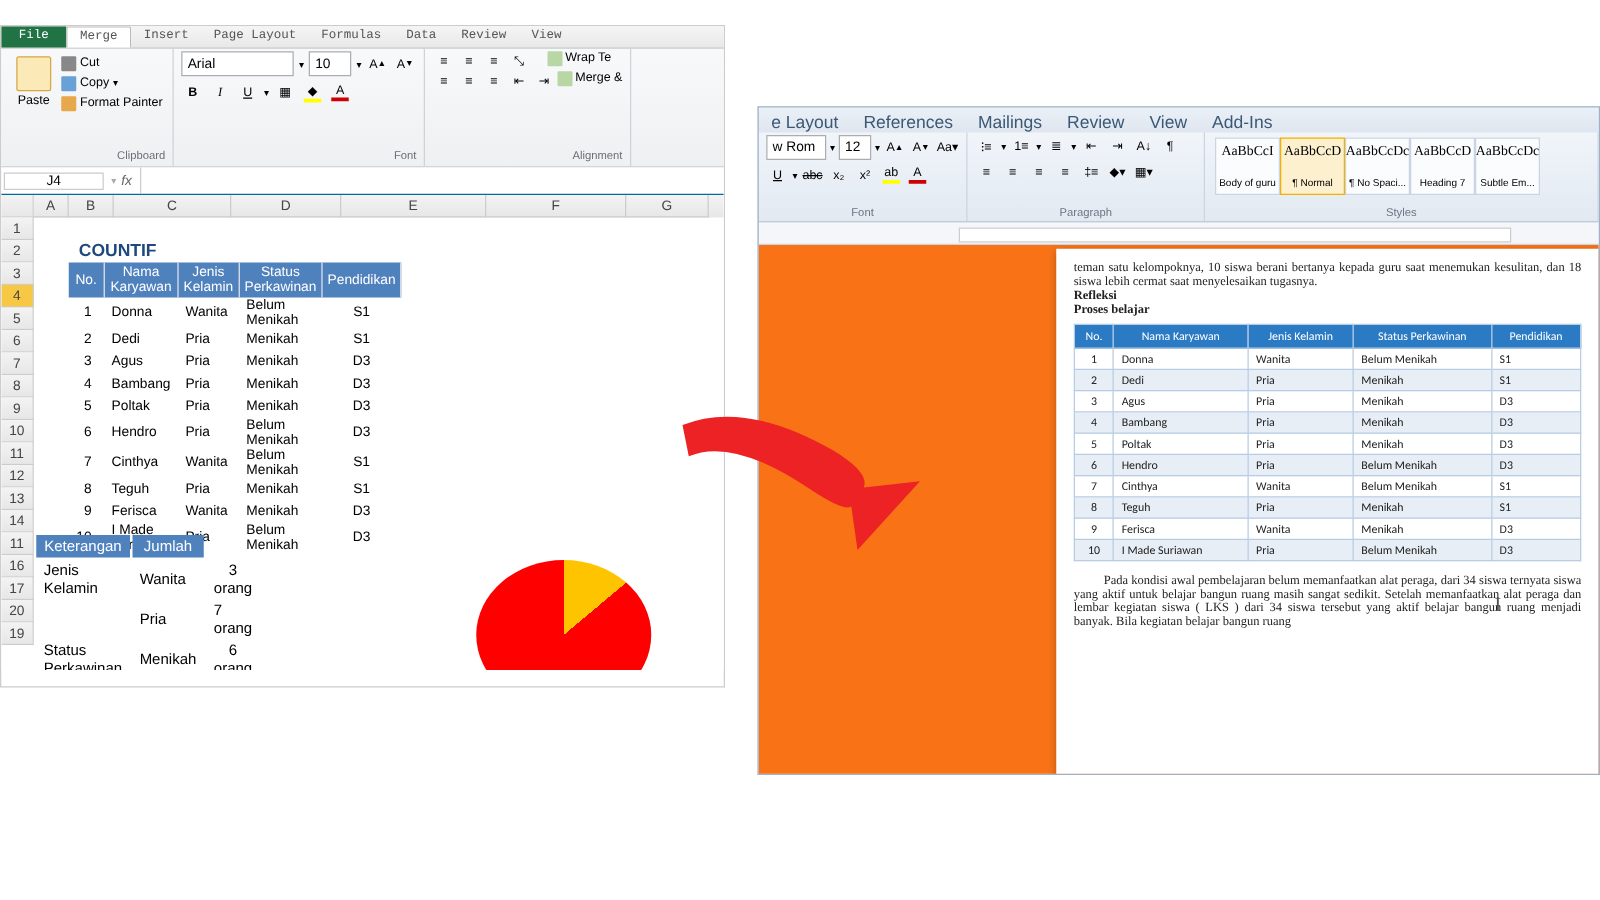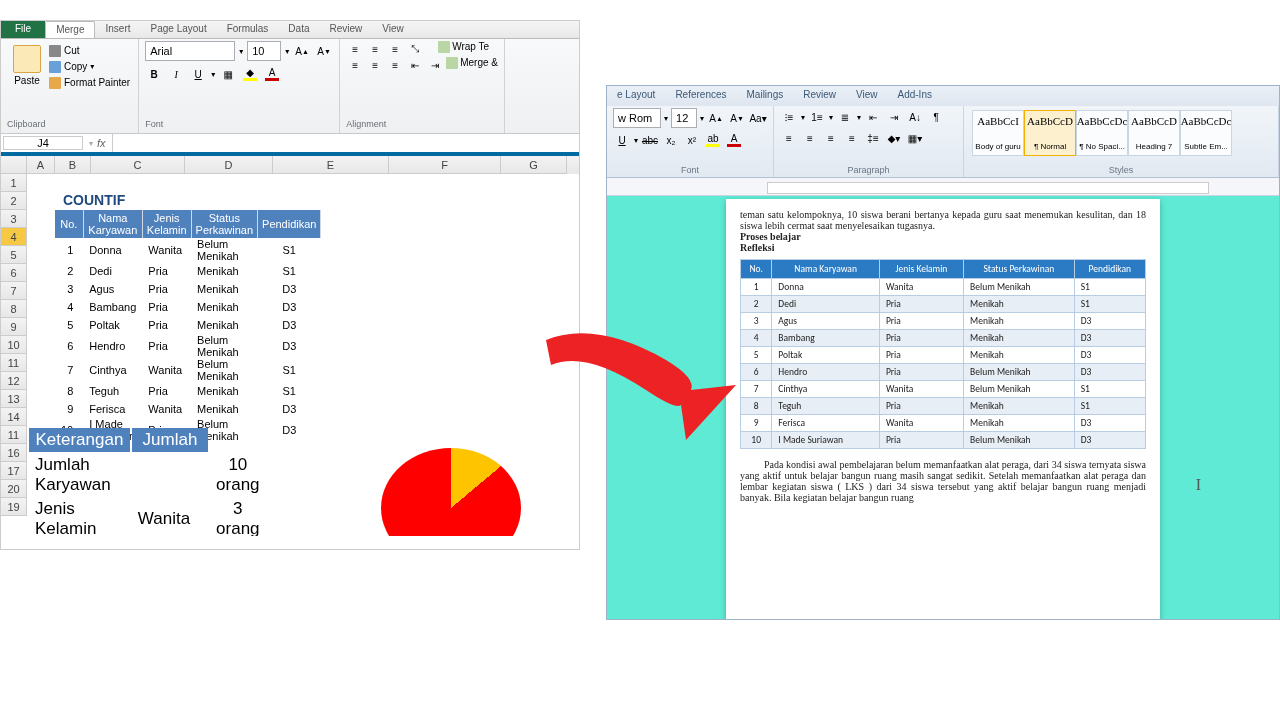--- a/index.html
+++ b/index.html
@@ -1,27 +1,27 @@
 <!DOCTYPE html>
 <html><head>
 <meta charset="utf-8">
 <style>
   * { box-sizing: border-box; margin: 0; padding: 0; }
   body { font-family: 'Segoe UI', Tahoma, sans-serif; background: #fff; width: 1280px; height: 720px; overflow: hidden; position: relative; }
   
   
   .excel-app { position: absolute; left: 0; top: 20px; width: 580px; height: 530px; background: #fff; border: 1px solid #ccc; overflow: hidden; }
   .excel-tabs { background: linear-gradient(#f5f5f5, #e8e8e8); height: 18px; display: flex; border-bottom: 1px solid #bbb; font-size: 10px; }
-  .excel-tabs .tab { padding: 2px 10px; cursor: pointer; color: #555; }
+  .excel-tabs .tab { padding: 2px 10px; cursor: pointer; color: #555; font-family: Liberation Mono, monospace; }
   .excel-tabs .tab.file { background: #217346; color: #fff; padding: 2px 14px; }
   .excel-tabs .tab.active { background: #fff; border: 1px solid #bbb; border-bottom: none; border-radius: 2px 2px 0 0; }
   
   .ribbon { background: linear-gradient(#f8f9fa, #eef0f2); height: 95px; border-bottom: 1px solid #c6c9cd; display: flex; font-size: 10px; }
   .rgroup { border-right: 1px solid #d0d3d6; padding: 2px 6px; display: flex; flex-direction: column; justify-content: space-between; }
-  .rgroup-title { text-align: left; color: #6a6f75; font-size: 9px; padding: 2px 0; }
+  .rgroup-title { text-align: right; color: #6a6f75; font-size: 9px; padding: 2px 0; }
   .clipboard-area { display: flex; }
   .paste-big { width: 40px; text-align: center; padding: 4px; }
   .paste-big .ico { width: 28px; height: 28px; background: #fce9b8; border: 1px solid #d8a642; border-radius: 2px; margin: 0 auto 2px; position: relative; }
   .clip-actions { font-size: 10px; line-height: 16px; padding: 2px; }
   .clip-actions div { display: flex; align-items: center; gap: 3px; }
   .sm-icon { width: 12px; height: 12px; background: #6aa0d8; border-radius: 1px; display: inline-block; }
   
   .font-group { min-width: 200px; }
   .font-row { display: flex; gap: 4px; align-items: center; margin-bottom: 4px; }
   .font-select { border: 1px solid #abadb3; background: #fff; font-size: 11px; padding: 1px 4px; height: 20px; }
@@ -30,21 +30,21 @@
   .font-btn { width: 18px; height: 18px; display: inline-flex; align-items: center; justify-content: center; cursor: pointer; border: 1px solid transparent; }
   .btn-bold { font-weight: bold; }
   .btn-italic { font-style: italic; font-family: serif; }
   .btn-under { text-decoration: underline; }
   .color-bar { width: 14px; height: 3px; background: #c00; display: inline-block; }
   
   .align-group { min-width: 130px; }
   .align-row { display: flex; gap: 2px; }
   .align-btn { width: 18px; height: 16px; display: inline-flex; align-items: center; justify-content: center; cursor: pointer; }
   
-  .formula-bar { height: 22px; border-bottom: 4px solid #0369a1; display: flex; align-items: center; background: #fff; font-size: 11px; }
+  .formula-bar { height: 22px; border-bottom: 1px solid #0369a1; display: flex; align-items: center; background: #fff; font-size: 11px; }
   .name-box { width: 80px; border-right: 1px solid #ccc; padding: 0 6px; text-align: center; background:#fff; border:1px solid #ccc; margin:2px; }
   
   .sheet { position: relative; background: #fff; height: 380px; overflow: hidden; }
   .colheads { display: flex; margin-left: 26px; background: linear-gradient(#f3f3f3,#e7e7e7); height: 18px; font-size: 11px; color: #444; }
   .colheads div { border-right: 1px solid #ccc; border-bottom:1px solid #ccc; text-align: center; line-height: 18px; }
   .rowheads { position: absolute; left: 0; top: 18px; width: 26px; }
   .rowheads div { height: 18px; background: linear-gradient(#f3f3f3,#e7e7e7); border-bottom: 1px solid #ccc; border-right:1px solid #ccc; text-align: center; font-size: 11px; line-height: 18px; color: #444; }
   .rowheads div.sel { background: #f7c843; }
   
   .cells { position: absolute; left: 26px; top: 18px; }
@@ -53,43 +53,43 @@
   .dtable { position: absolute; top: 36px; left: 0; font-size: 11px; border-collapse: collapse; }
   .dtable th { background: #4f81bd; color: #fff; font-weight: normal; padding: 2px 4px; text-align: center; height: 18px; border-right: 1px solid #d0d7e5; }
   .dtable td { padding: 0 6px; height: 18px; border: none; }
   .dtable td.num { text-align: right; padding-right: 10px; }
   .w-no { width: 28px; }
   .w-nama { width: 94px; }
   .w-jk { width: 88px; }
   .w-sp { width: 116px; }
   .w-pd { width: 112px; }
   
-  .stable { position: absolute; top: 252px; left: 0; font-size: 17px; }
+  .stable { position: absolute; top: 252px; left: 0; font-size: 12px; }
   .stable th { background: #4f81bd; color: #fff; font-weight: normal; height: 14px; text-align: center; padding: 2px 4px; }
   .stable td { padding: 1px 6px; height: 18px; }
   .pie { position: absolute; top: 274px; left: 354px; width: 140px; height: 120px; border-radius: 50%; background: conic-gradient(#ffc400 0 50deg, #ff0000 50deg 360deg); }
   
   
   .arrow { position: absolute; left: 536px; top: 310px; z-index: 50; }
   
   
   .word-app { position: absolute; left: 606px; top: 85px; width: 674px; height: 535px; background: #dfe6ef; border: 1px solid #9eb1c6; overflow: hidden; }
-  .word-tabs { background: linear-gradient(#eaf0f7,#dfe6ef); height: 20px; display: flex; font-size: 10px; }
+  .word-tabs { background: linear-gradient(#eaf0f7,#dfe6ef); height: 20px; display: flex; font-size: 14px; }
   .word-tabs .tab { padding: 3px 10px; color: #3b5877; cursor: pointer; }
   .word-ribbon { background: linear-gradient(#f1f5fa,#e2e9f1); height: 72px; border-bottom: 1px solid #b3c2d2; display: flex; font-size: 10px; }
   .wgroup { border-right: 1px solid #c9d5e2; padding: 2px 6px; display: flex; flex-direction: column; justify-content: space-between; }
   .wgroup-title { text-align: center; color: #6a7685; font-size: 9px; }
   .wfont-row { display: flex; gap: 3px; align-items: center; margin-bottom: 3px; }
   .styles-group { display: flex; gap: 0; padding: 2px; }
   .style-box { width: 52px; height: 46px; border: 1px solid #c9d5e2; background: #fbfcfe; display: flex; flex-direction: column; align-items: center; justify-content: space-between; font-size: 8px; padding: 4px 2px; cursor: pointer; }
   .style-box.sel { border: 1px solid #f2b100; background: #fdf0cf; }
   .style-prev { font-size: 11px; font-family: serif; }
   .word-ruler { height: 18px; background: #f4f6f9; border-bottom: 1px solid #c9d5e2; position: relative; }
   .word-ruler::before { content: ''; position: absolute; left: 160px; right: 70px; top: 4px; height: 10px; background: #fff; border: 1px solid #ccc; }
-  .word-doc { background: #5eead4; height: 438px; display: flex; justify-content: center; overflow: hidden; padding-top: 3px; }
+  .word-doc { background: #f97316; height: 438px; display: flex; justify-content: flex-end; overflow: hidden; padding-top: 3px; }
   .page { width: 434px; background: #fff; box-shadow: 0 2px 6px rgba(0,0,0,0.25); padding: 10px 14px; font-size: 10px; font-family: 'Times New Roman', serif; color: #222; }
   .page p.just { text-align: justify; }
   .page .bold { font-weight: bold; }
   .wtable { width: 100%; border-collapse: collapse; font-family: 'Calibri', sans-serif; font-size: 9.5px; margin: 6px 0 10px; }
   .wtable th { background: #2b7bc4; color: #fff; font-weight: normal; padding: 3px 4px; text-align: center; border: 1px solid #b8cce4; }
   .wtable td { padding: 2px 6px; border: 1px solid #b8cce4; }
   .wtable tr:nth-child(even) td { background: #e8eef5; }
   .wtable td.c { text-align: center; }
   
   .cursor-ibeam { position: absolute; right: 78px; top: 390px; font-size: 16px; color: #555; font-family: serif; }
@@ -315,25 +315,20 @@
       </table>
 
       <table class="stable" style="left:0px">
         <tbody>
             <tr>
               <th style="width:222px">Keterangan</th>
               <th style="width:116px">Jumlah</th>
             </tr>
         </tbody>
           <tbody id="excel-summary">
-            <tr>
-              <td style="width:130px">Jumlah Karyawan</td>
-              <td style="width:92px"></td>
-              <td style="text-align:center">10 orang</td>
-            </tr>
             <tr>
               <td style="width:130px">Jenis Kelamin</td>
               <td style="width:92px">Wanita</td>
               <td style="text-align:center">3 orang</td>
             </tr>
             <tr>
               <td style="width:130px"></td>
               <td style="width:92px">Pria</td>
               <td style="text-align:left">7 orang</td>
             </tr>
@@ -449,22 +444,22 @@
         </div>
       <div class="wgroup-title">Styles</div>
     </div>
   </div>
 
   <div class="word-ruler"></div>
 
   <div class="word-doc">
     <div class="page">
       <p class="just">teman satu kelompoknya, 10 siswa berani bertanya kepada guru saat menemukan kesulitan, dan 18 siswa lebih cermat saat menyelesaikan tugasnya.</p>
+      <p class="bold">Refleksi</p>
       <p class="bold">Proses belajar</p>
-      <p class="bold">Refleksi</p>
 
       <table class="wtable">
         <tbody>
             <tr>
           <th>No.</th>
           <th>Nama Karyawan</th>
           <th>Jenis Kelamin</th>
           <th>Status Perkawinan</th>
           <th>Pendidikan</th>
         </tr>

